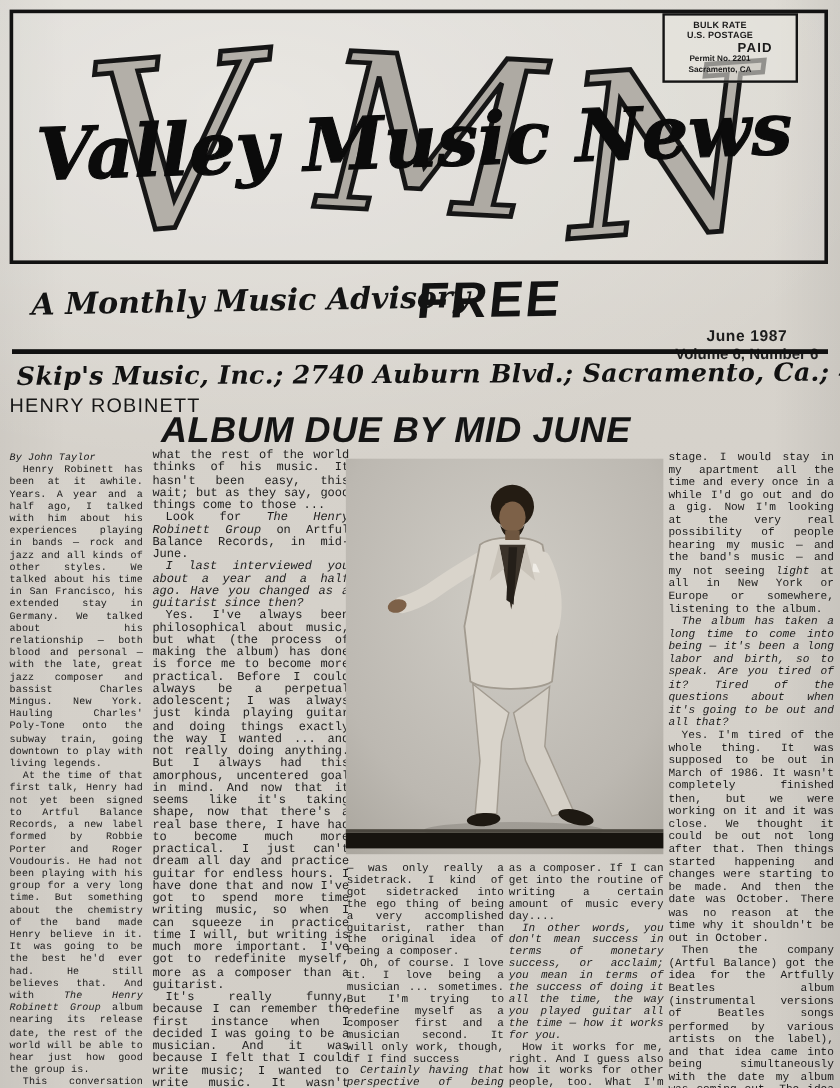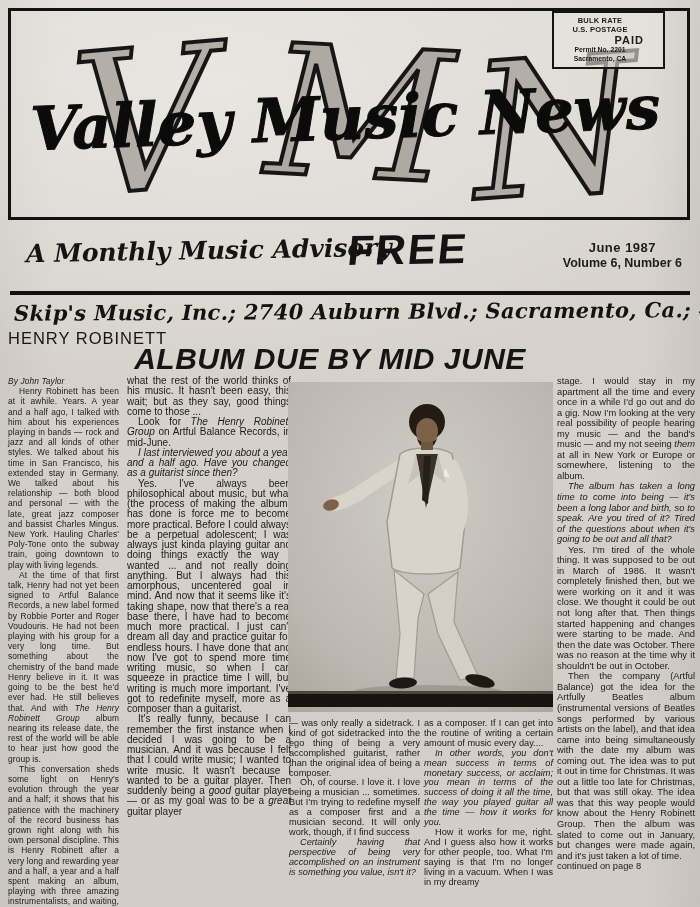--- a/index.html
+++ b/index.html
@@ -25,36 +25,36 @@
   
   .tagline{
     position:absolute;left:26px;top:236px;font-family:"DejaVu Serif",serif;font-style:italic;font-weight:bold;
     font-size:25px;transform:rotate(-1deg);letter-spacing:0px;color:#141414;
   }
   .free{
     position:absolute;left:348px;top:226px;font-weight:bold;font-size:42px;letter-spacing:2px;
     transform:skewX(-7deg) rotate(-1deg);color:#131313;
   }
   .issue{position:absolute;right:18px;top:240px;text-align:center;color:#1d1d1d;}
-  .issue .i-date{font-size:13px;font-weight:bold;line-height:16px;letter-spacing:.5px;}
+  .issue .i-date{font-size:13px;font-weight:bold;line-height:16px;letter-spacing:.5px;margin-top:32px;}
   .issue .i-vol{font-size:12.5px;font-weight:bold;line-height:15px;}
   .rule{position:absolute;left:10px;top:291px;width:680px;height:4px;background:#111;}
   .address{
     position:absolute;left:14px;top:299px;width:674px;font-family:"DejaVu Serif",serif;font-style:italic;
     font-weight:bold;font-size:21px;letter-spacing:.3px;white-space:nowrap;color:#121212;transform:rotate(-.3deg);
   }
   
   .kicker{position:absolute;left:8px;top:329px;font-size:16.5px;font-weight:normal;letter-spacing:1px;color:#161616;}
   .headline{
     position:absolute;left:70px;top:342px;width:520px;text-align:center;
     font-size:30px;font-weight:bold;font-style:italic;letter-spacing:.5px;color:#151515;white-space:nowrap;
   }
   
   .col{position:absolute;text-align:justify;color:#202020;}
-  .col p{margin:0;}
+  .col p{margin:0;font-family:Liberation Mono, monospace;}
   .para{text-indent:11px;}
   .para.noindent{text-indent:0;}
   .para.italic{font-style:italic;}
   .byline{font-style:italic;margin:0 0 1px 0;}
   #col1{left:8px;top:376px;width:111px;font-size:8.4px;line-height:10.2px;letter-spacing:.1px;}
   #col2{left:127px;top:376px;width:164px;font-size:10px;line-height:10.25px;}
   #col3{left:289px;top:719px;width:131px;font-size:9.2px;line-height:9.9px;}
   #col4{left:424px;top:719px;width:129px;font-size:9.2px;line-height:9.9px;}
   #col5{left:557px;top:376px;width:138px;font-size:9.3px;line-height:10.55px;}
   .continued{text-indent:0;text-align:left;margin-top:1px;}
@@ -114,21 +114,21 @@
     <p class="para noindent">— was only really a sidetrack. I kind of got sidetracked into the ego thing of being a very accomplished guitarist, rather than the original idea of being a composer.</p>
       <p class="para">Oh, of course. I love it. I love being a musician ... sometimes. But I'm trying to redefine myself as a composer first and a musician second. It will only work, though, if I find success</p>
       <p class="para italic">Certainly having that perspective of being very accomplished on an instrument is something you value, isn't it?</p>
   </div>
   <div class="col" id="col4">
     <p class="para noindent">as a composer. If I can get into the routine of writing a certain amount of music every day....</p>
       <p class="para italic">In other words, you don't mean success in terms of monetary success, or acclaim; you mean in terms of the success of doing it all the time, the way you played guitar all the time — how it works for you.</p>
       <p class="para">How it works for me, right. And I guess also how it works for other people, too. What I'm saying is that I'm no longer living in a vacuum. When I was in my dreamy</p>
   </div>
   <div class="col" id="col5">
-    <p class="para noindent">stage. I would stay in my apartment all the time and every once in a while I'd go out and do a gig. Now I'm looking at the very real possibility of people hearing my music — and the band's music — and my not seeing <i>them</i> at all in New York or Europe or somewhere, listening to the album.</p>
+    <p class="para noindent">stage. I would stay in my apartment all the time and every once in a while I'd go out and do a gig. Now I'm looking at the very real possibility of people hearing my music — and the band's music — and my not seeing <i>light</i> at all in New York or Europe or somewhere, listening to the album.</p>
       <p class="para italic">The album has taken a long time to come into being — it's been a long labor and birth, so to speak. Are you tired of it? Tired of the questions about when it's going to be out and all that?</p>
       <p class="para">Yes. I'm tired of the whole thing. It was supposed to be out in March of 1986. It wasn't completely finished then, but we were working on it and it was close. We thought it could be out not long after that. Then things started happening and changes were starting to be made. And then the date was October. There was no reason at the time why it shouldn't be out in October.</p>
       <p class="para">Then the company (Artful Balance) got the idea for the Artfully Beatles album (instrumental versions of Beatles songs performed by various artists on the label), and that idea came into being simultaneously with the date my album was coming out. The idea was to put it out in time for Christmas. It was out a little too late for Christmas, but that was still okay. The idea was that this way people would know about the Henry Robinett Group. Then the album was slated to come out in January, but changes were made again, and it's just taken a lot of time.</p>
     <p class="para continued">continued on page 8</p>
   </div>
 
   <div class="photo">
     <svg width="265" height="330" viewBox="0 0 265 330">
       <defs>
         <radialGradient id="bgGrad" cx="50%" cy="35%" r="80%">

